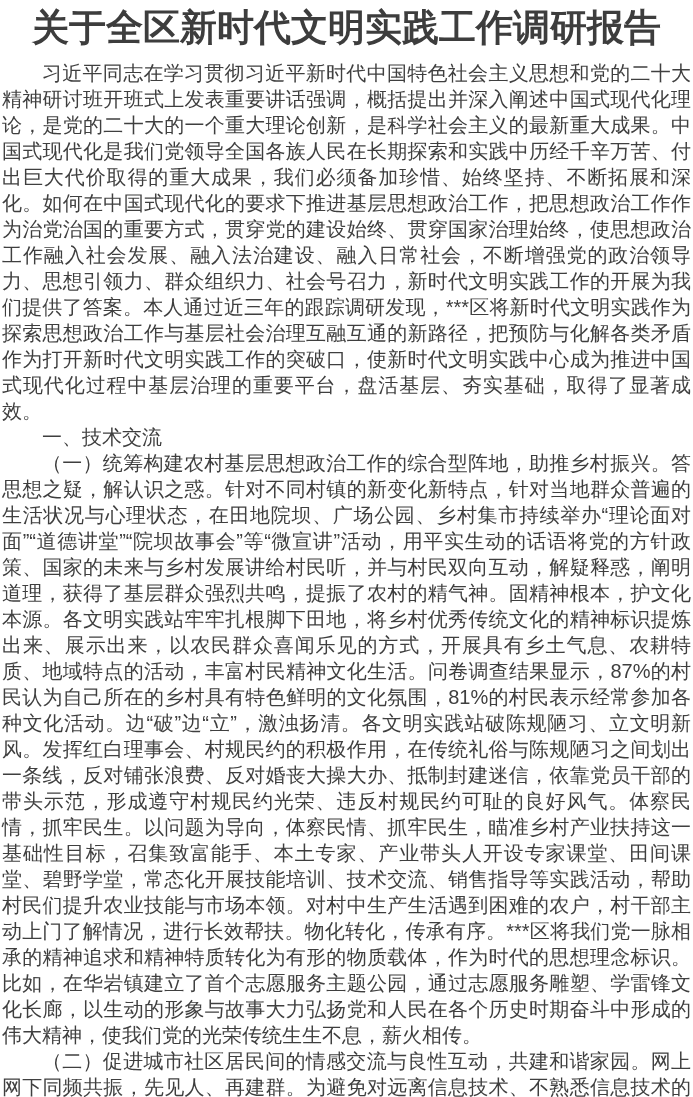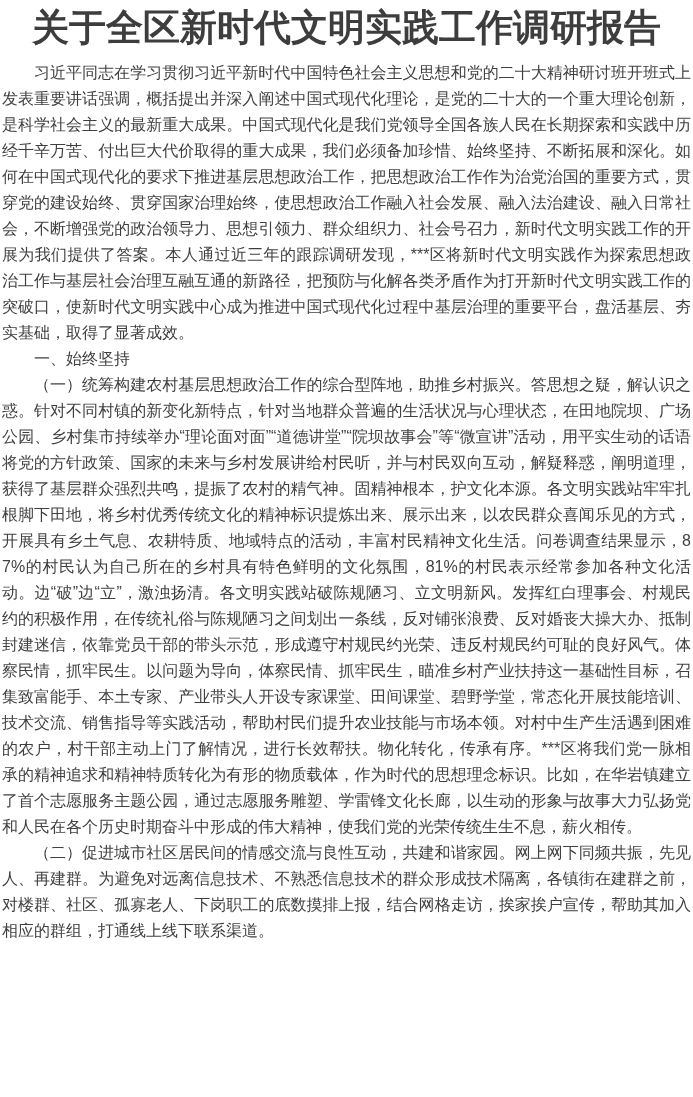--- a/index.html
+++ b/index.html
@@ -26,33 +26,33 @@
     font-size: 37px;
     font-weight: 700;
     line-height: 46px;
     text-align: center;
     margin: 0 0 9px 0;
     color: #3d3d3d;
     white-space: nowrap;
   }
   .doc-body p {
     margin: 0;
-    font-size: 16px;
+    font-size: 20px;
     line-height: 26px;
     text-align: justify;
     text-justify: inter-ideograph;
     text-indent: 2em;
     color: #3f3f3f;
     word-break: break-all;
   }
 </style>
 </head>
 <body>
 
 <div class="doc">
   <h1 class="doc-title">关于全区新时代文明实践工作调研报告</h1>
   <div class="doc-body">
     <p>习近平同志在学习贯彻习近平新时代中国特色社会主义思想和党的二十大精神研讨班开班式上发表重要讲话强调，概括提出并深入阐述中国式现代化理论，是党的二十大的一个重大理论创新，是科学社会主义的最新重大成果。中国式现代化是我们党领导全国各族人民在长期探索和实践中历经千辛万苦、付出巨大代价取得的重大成果，我们必须备加珍惜、始终坚持、不断拓展和深化。如何在中国式现代化的要求下推进基层思想政治工作，把思想政治工作作为治党治国的重要方式，贯穿党的建设始终、贯穿国家治理始终，使思想政治工作融入社会发展、融入法治建设、融入日常社会，不断增强党的政治领导力、思想引领力、群众组织力、社会号召力，新时代文明实践工作的开展为我们提供了答案。本人通过近三年的跟踪调研发现，***区将新时代文明实践作为探索思想政治工作与基层社会治理互融互通的新路径，把预防与化解各类矛盾作为打开新时代文明实践工作的突破口，使新时代文明实践中心成为推进中国式现代化过程中基层治理的重要平台，盘活基层、夯实基础，取得了显著成效。</p>
-    <p>一、始终坚持</p>
+    <p>一、技术交流</p>
     <p>（一）统筹构建农村基层思想政治工作的综合型阵地，助推乡村振兴。答思想之疑，解认识之惑。针对不同村镇的新变化新特点，针对当地群众普遍的生活状况与心理状态，在田地院坝、广场公园、乡村集市持续举办“理论面对面”“道德讲堂”“院坝故事会”等“微宣讲”活动，用平实生动的话语将党的方针政策、国家的未来与乡村发展讲给村民听，并与村民双向互动，解疑释惑，阐明道理，获得了基层群众强烈共鸣，提振了农村的精气神。固精神根本，护文化本源。各文明实践站牢牢扎根脚下田地，将乡村优秀传统文化的精神标识提炼出来、展示出来，以农民群众喜闻乐见的方式，开展具有乡土气息、农耕特质、地域特点的活动，丰富村民精神文化生活。问卷调查结果显示，87%的村民认为自己所在的乡村具有特色鲜明的文化氛围，81%的村民表示经常参加各种文化活动。边“破”边“立”，激浊扬清。各文明实践站破陈规陋习、立文明新风。发挥红白理事会、村规民约的积极作用，在传统礼俗与陈规陋习之间划出一条线，反对铺张浪费、反对婚丧大操大办、抵制封建迷信，依靠党员干部的带头示范，形成遵守村规民约光荣、违反村规民约可耻的良好风气。体察民情，抓牢民生。以问题为导向，体察民情、抓牢民生，瞄准乡村产业扶持这一基础性目标，召集致富能手、本土专家、产业带头人开设专家课堂、田间课堂、碧野学堂，常态化开展技能培训、技术交流、销售指导等实践活动，帮助村民们提升农业技能与市场本领。对村中生产生活遇到困难的农户，村干部主动上门了解情况，进行长效帮扶。物化转化，传承有序。***区将我们党一脉相承的精神追求和精神特质转化为有形的物质载体，作为时代的思想理念标识。比如，在华岩镇建立了首个志愿服务主题公园，通过志愿服务雕塑、学雷锋文化长廊，以生动的形象与故事大力弘扬党和人民在各个历史时期奋斗中形成的伟大精神，使我们党的光荣传统生生不息，薪火相传。</p>
     <p>（二）促进城市社区居民间的情感交流与良性互动，共建和谐家园。网上网下同频共振，先见人、再建群。为避免对远离信息技术、不熟悉信息技术的群众形成技术隔离，各镇街在建群之前，对楼群、社区、孤寡老人、下岗职工的底数摸排上报，结合网格走访，挨家挨户宣传，帮助其加入相应的群组，打通线上线下联系渠道。</p>
   </div>
 </div>
 
 </body></html>

